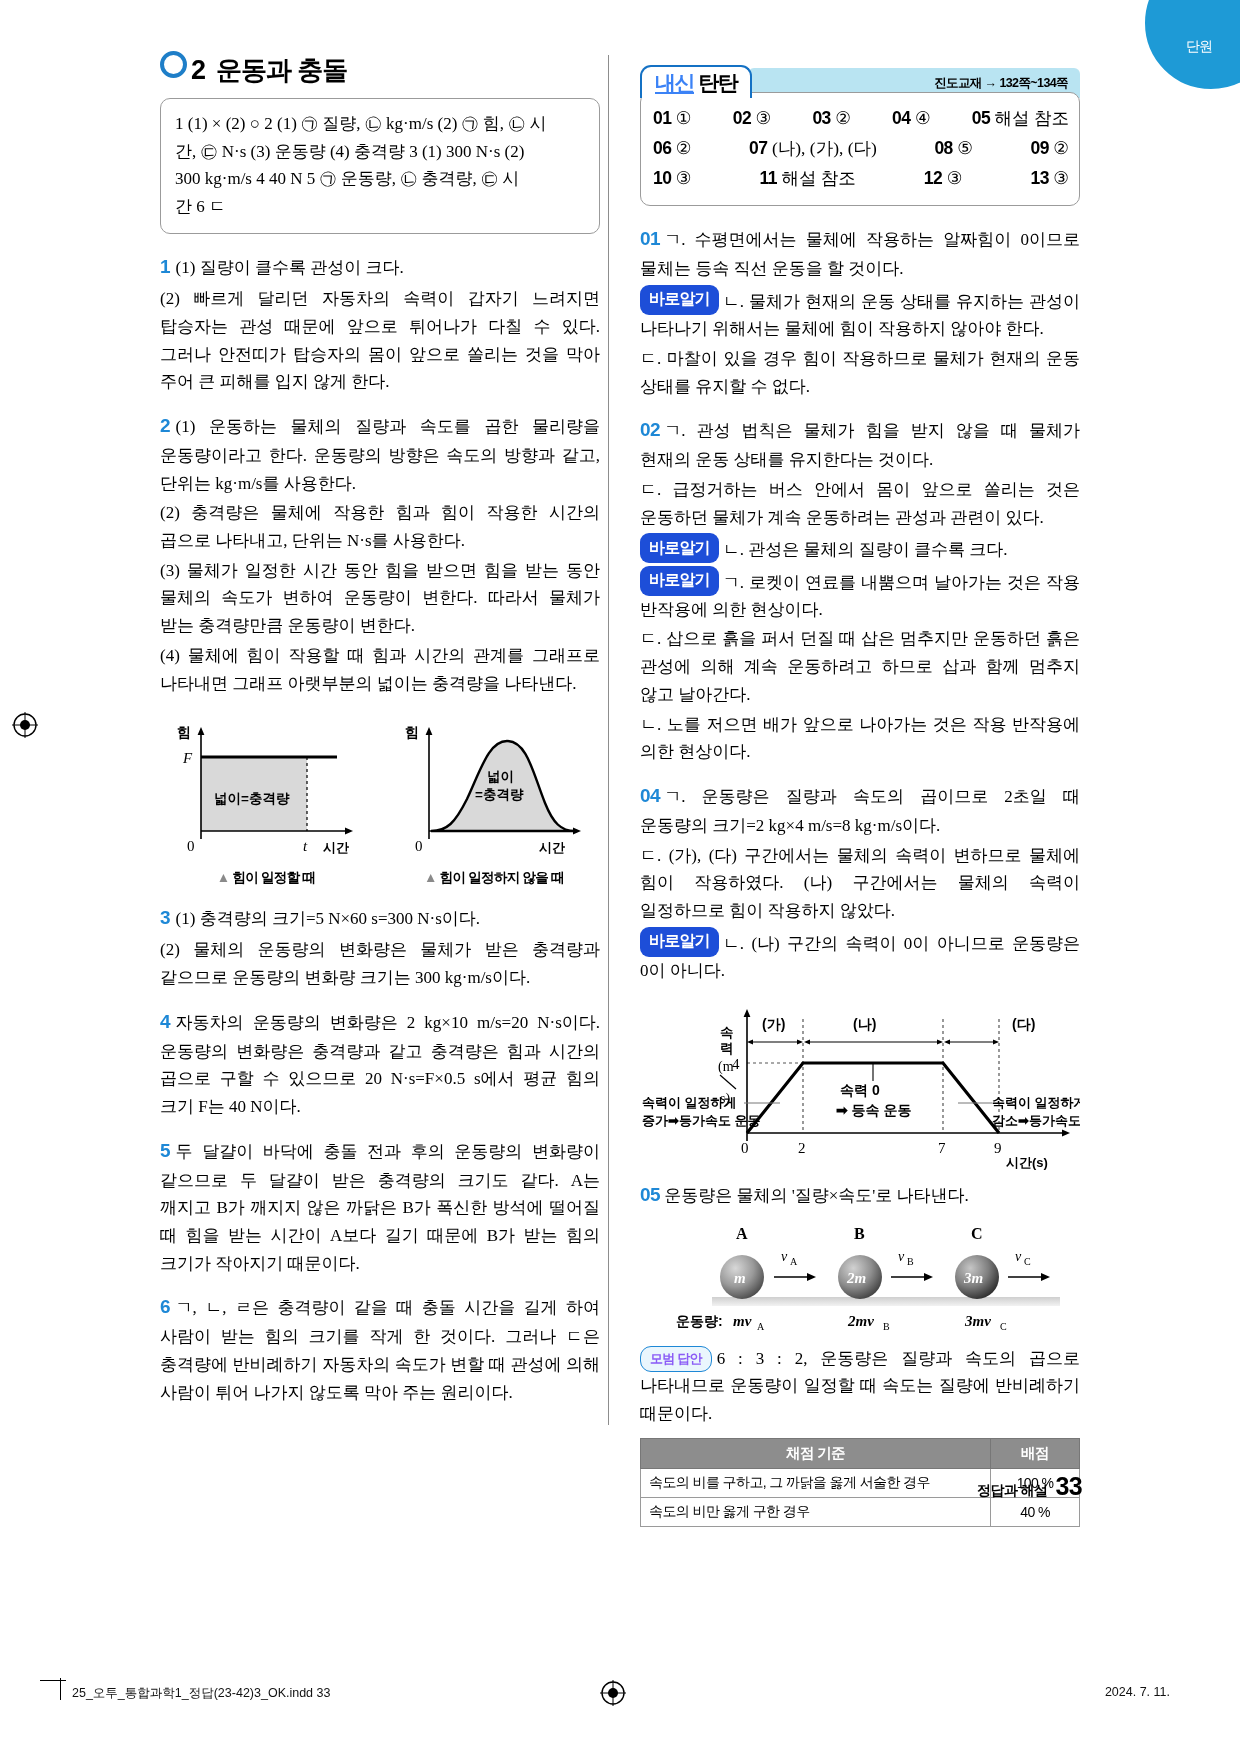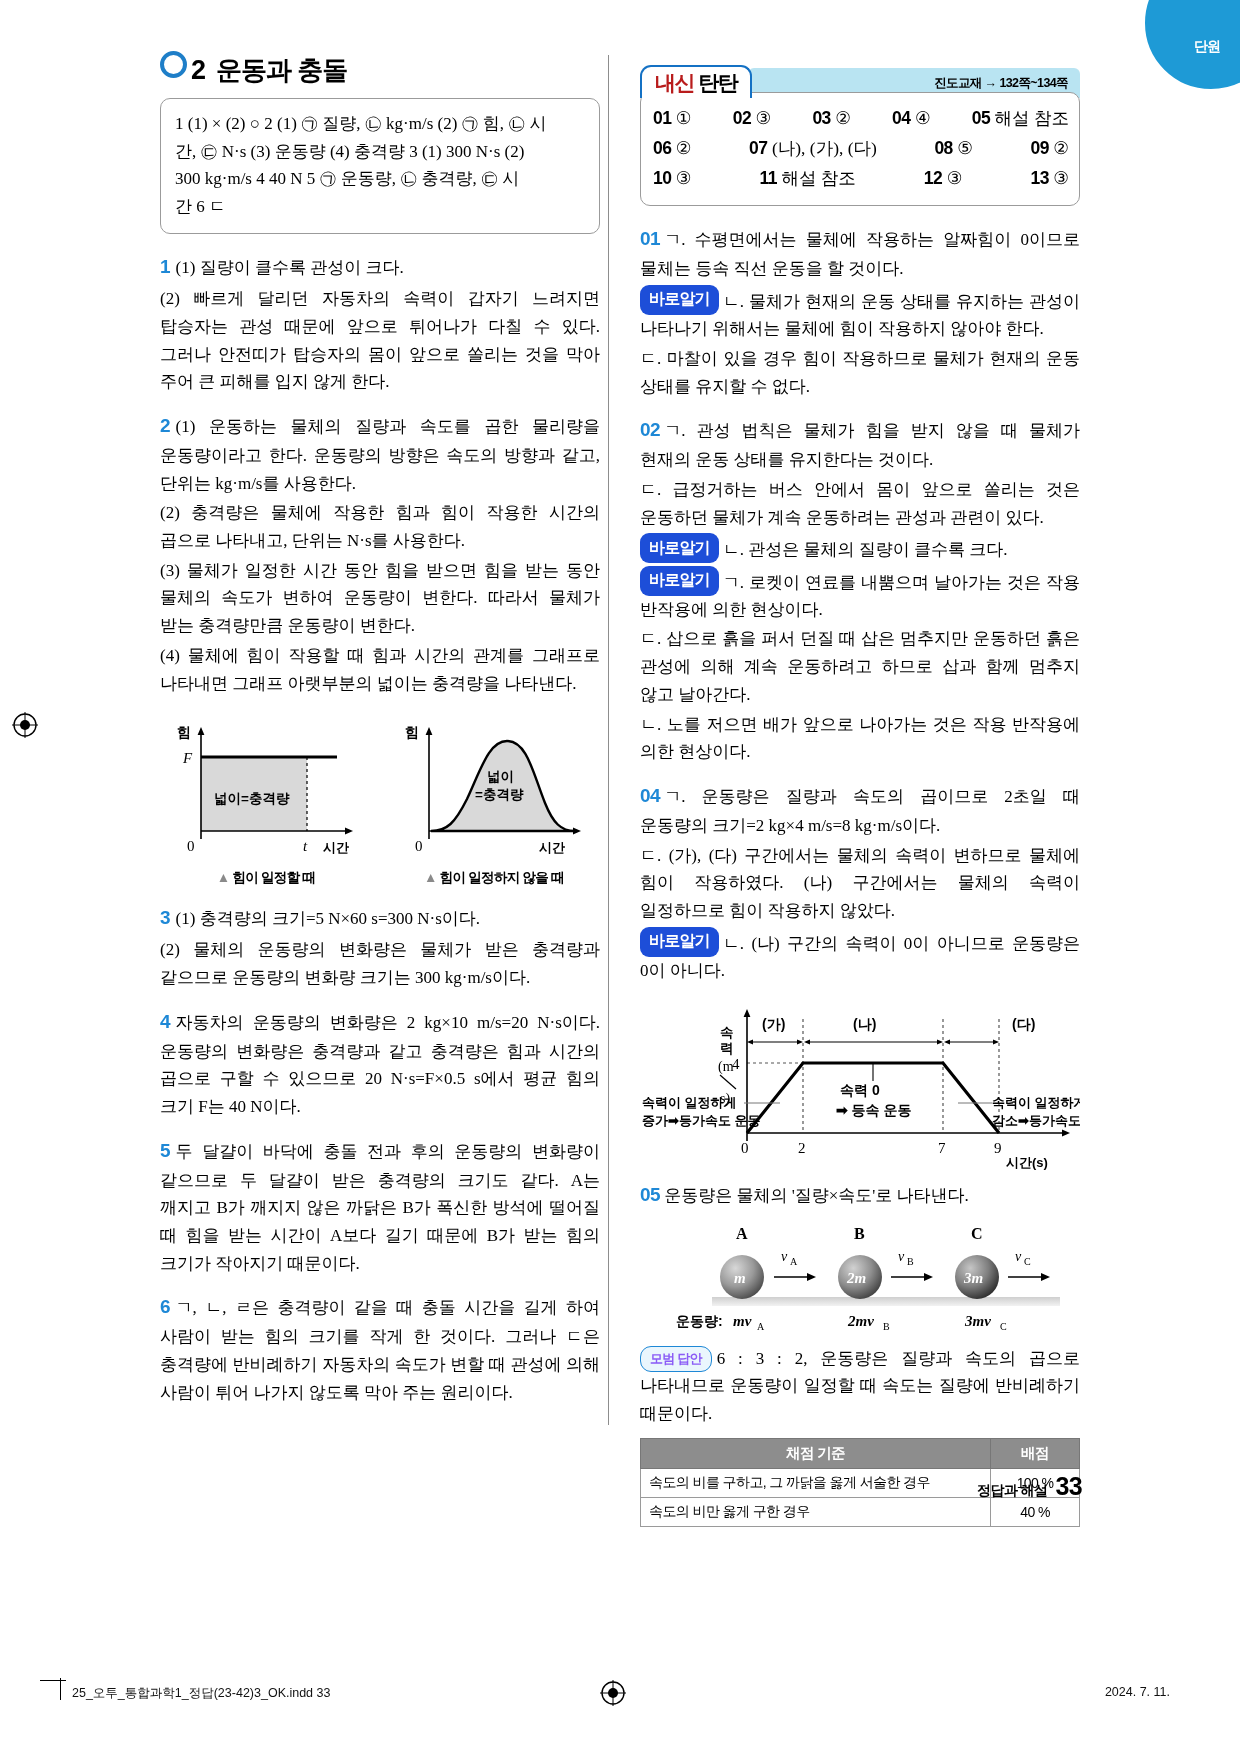--- a/index.html
+++ b/index.html
@@ -24,25 +24,25 @@
   .corner-tab {
     position: absolute;
     top: -46px; right: -40px;
     width: 132px; height: 132px;
     border-radius: 50%;
     background: #1e9ad6;
     border: 3px solid #ffffff;
   }
   .corner-tab-label {
     position: absolute;
-    top: 38px; right: 8px;
+    top: 38px; right: 16px;
     width: 50px;
     color: #ffffff;
     font-family: "Liberation Sans", sans-serif;
-    font-weight: bold;
+    font-weight: normal;
     font-size: 14px;
     line-height: 1.15;
     text-align: center;
     letter-spacing: -1px;
   }
   .reg-mark-left {
     position: absolute;
     left: 12px; top: 712px;
     width: 26px; height: 26px;
   }
@@ -104,21 +104,21 @@
     border-radius: 11px 11px 0 0;
     background: #ffffff;
     padding: 3px 13px 3px 13px;
     font-family: "Liberation Sans", sans-serif;
     font-weight: bold;
     font-size: 21px;
     letter-spacing: -1.5px;
     white-space: nowrap;
     line-height: 1.2;
   }
-  .tab-label .hl { color: #b91c1c; }
+  .tab-label .hl { color: #3b82f6; text-decoration: underline; }
   .tab-strip {
     flex: 1;
     height: 30px;
     background: #b9e4f2;
     border-radius: 6px 6px 0 0;
     margin-left: -4px;
     display: flex;
     align-items: center;
     justify-content: flex-end;
     padding-right: 12px;

